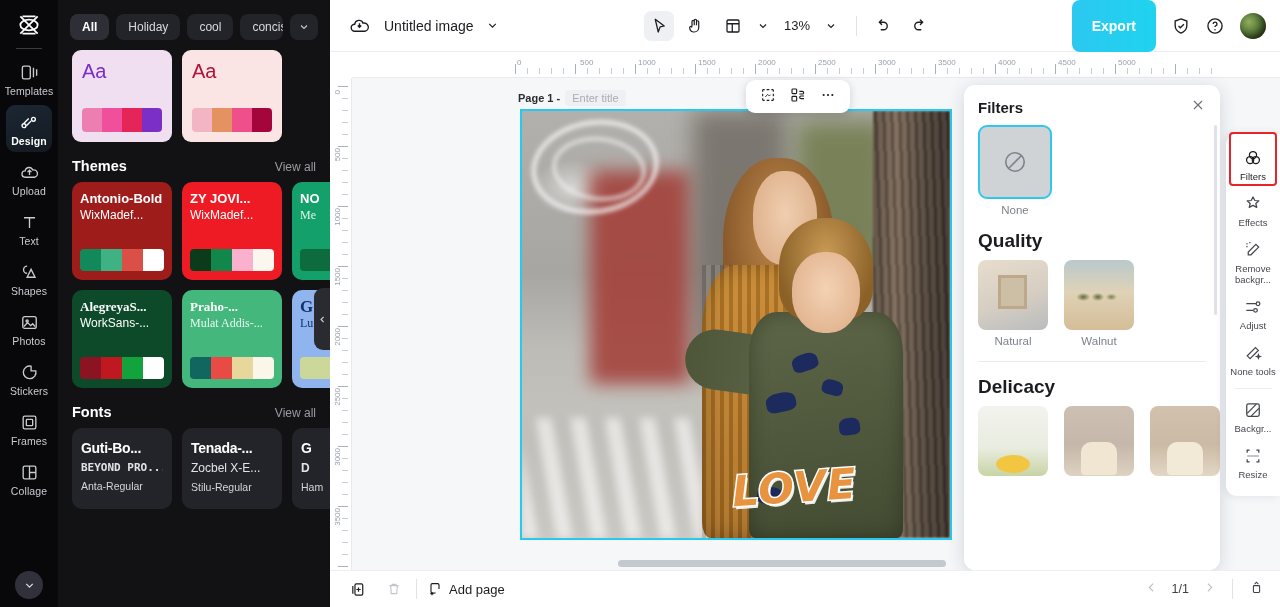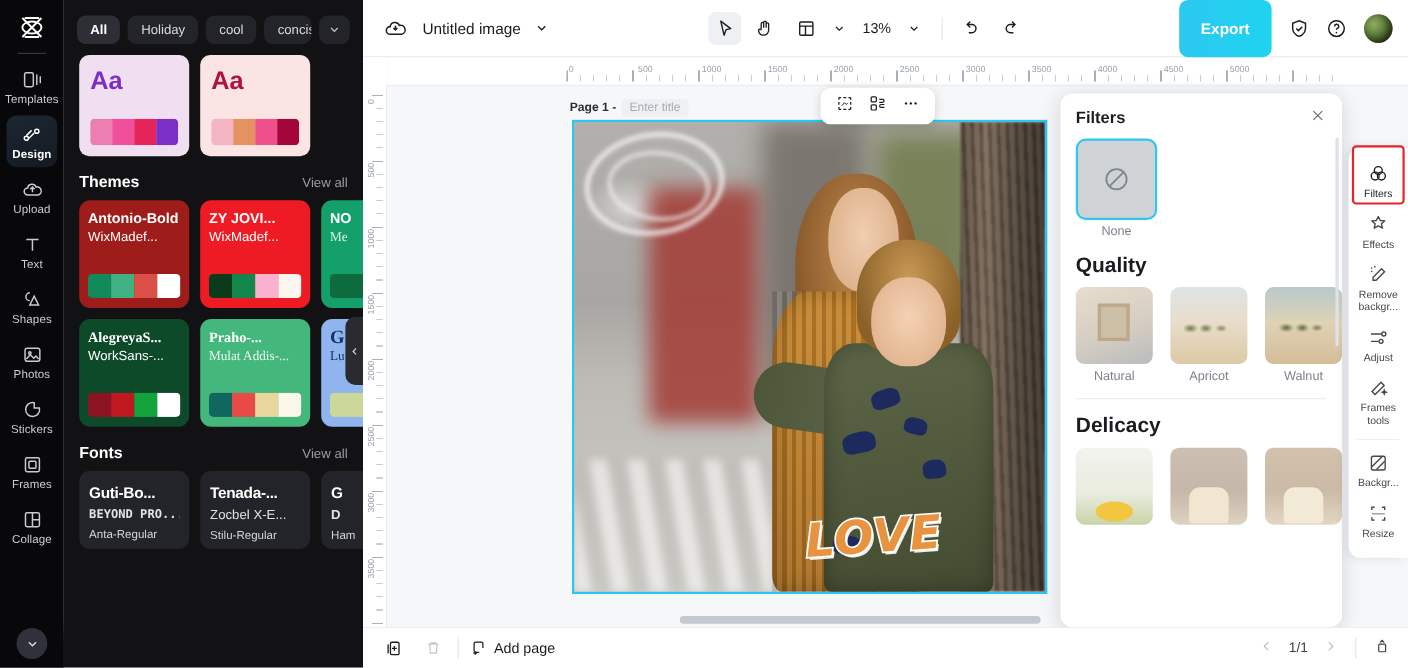--- a/index.html
+++ b/index.html
@@ -62,34 +62,34 @@
     padding: 6px 14px 8px 14px;
   }
   .sec-title { color:#fff; font-size:14.5px; font-weight:700; }
   .sec-viewall { color:#9a9ca4; font-size:12px; cursor:pointer; }
   .row { display:flex; gap: 10px; padding: 0 14px; }
 
   .recent-card {
     width: 100px; height: 92px; background: #f0dff0; border-radius: 9px;
     padding: 10px 10px 0 10px; position: relative; overflow: hidden; cursor: pointer;
   }
-  .recent-card .aa { font-size: 23px; font-weight: 700; }
+  .recent-card .aa { font-size: 20px; font-weight: 400; }
   .swatches { position:absolute; left:10px; right:10px; bottom:10px; height:24px; display:flex; border-radius:4px; overflow:hidden; }
   .swatches i { flex:1; }
 
   .theme-card {
     width: 100px; height: 98px; border-radius: 10px; padding: 9px 8px 0 8px;
     position: relative; overflow: hidden; cursor: pointer; flex: 0 0 100px;
   }
   .theme-card .t1 { font-size: 13px; font-weight: 800; line-height: 15px; white-space: nowrap; overflow: hidden; }
   .theme-card .t2 { font-size: 12px; line-height: 16px; margin-top: 1px; white-space: nowrap; overflow: hidden; }
   .theme-card .swatches { height: 22px; bottom: 9px; left: 8px; right: 8px; }
 
   .font-card {
-    width: 100px; height: 71px; border-radius: 10px; background:#232429;
+    width: 100px; height: 81px; border-radius: 10px; background:#232429;
     padding: 12px 9px 0 9px; overflow:hidden; cursor:pointer; flex:0 0 100px;
   }
   .font-card .f1 { color:#fff; font-size:14px; font-weight:800; letter-spacing:-.3px; white-space:nowrap; overflow:hidden; }
   .font-card .f2 { color:#e2e3e7; font-size:12px; font-weight:700; margin-top:5px; white-space:nowrap; overflow:hidden; }
   .font-card .f3 { color:#d3d5da; font-size:10.5px; margin-top:6px; white-space:nowrap; overflow:hidden; }
   .panel-collapse {
     position:absolute; right:-1px; top:288px; width:17px; height:62px;
     background:#2a2b31; border-radius: 9px 0 0 9px;
     display:flex; align-items:center; justify-content:center; cursor:pointer; z-index:6;
   }
@@ -704,24 +704,20 @@
             <div class="tile-cap" style="width:74px">None</div>
           </div>
 
           <div class="fp-sec">Quality</div>
           <div class="tiles">
             <div class="tile">
               <div class="th th-room"></div>
               <div class="tile-cap">Natural</div>
             </div>
             <div class="tile">
-              <div class="th th-desert"></div>
-              <div class="tile-cap">Apricot</div>
-            </div>
-            <div class="tile">
               <div class="th th-desert2"></div>
               <div class="tile-cap">Walnut</div>
             </div>
           </div>
 
           <div class="fp-divider"></div>
           <div class="fp-sec">Delicacy</div>
           <div class="tiles">
             <div class="tile">
                 <div class="th th-cake1"></div>
@@ -765,21 +761,21 @@
               <circle cx="18" cy="8" r="2.2"></circle>
               <circle cx="15" cy="16" r="2.2"></circle>
           </svg>
           <span class="lbl">Adjust</span>
         </div>
         <div class="rr-item">
           <svg width="20" height="20" viewBox="0 0 24 24" fill="none" stroke="#45474d" stroke-width="1.5">
             <path d="M15 5.5l3.4 3.4L8.5 18.8 5.1 15.4z"></path>
               <path d="M18.5 14l.6 1.6 1.6.6-1.6.6-.6 1.6-.6-1.6-1.6-.6 1.6-.6z" fill="#45474d"></path>
           </svg>
-          <span class="lbl">Frames tools</span>
+          <span class="lbl">None tools</span>
         </div>
         <div class="rr-sep"></div>
         <div class="rr-item">
           <svg width="20" height="20" viewBox="0 0 24 24" fill="none" stroke="#45474d" stroke-width="1.5">
             <rect x="4.5" y="4.5" width="15" height="15" rx="2"></rect>
               <path d="M5 16 16 5M10 19 19 10"></path>
           </svg>
           <span class="lbl">Backgr...</span>
         </div>
         <div class="rr-item">

